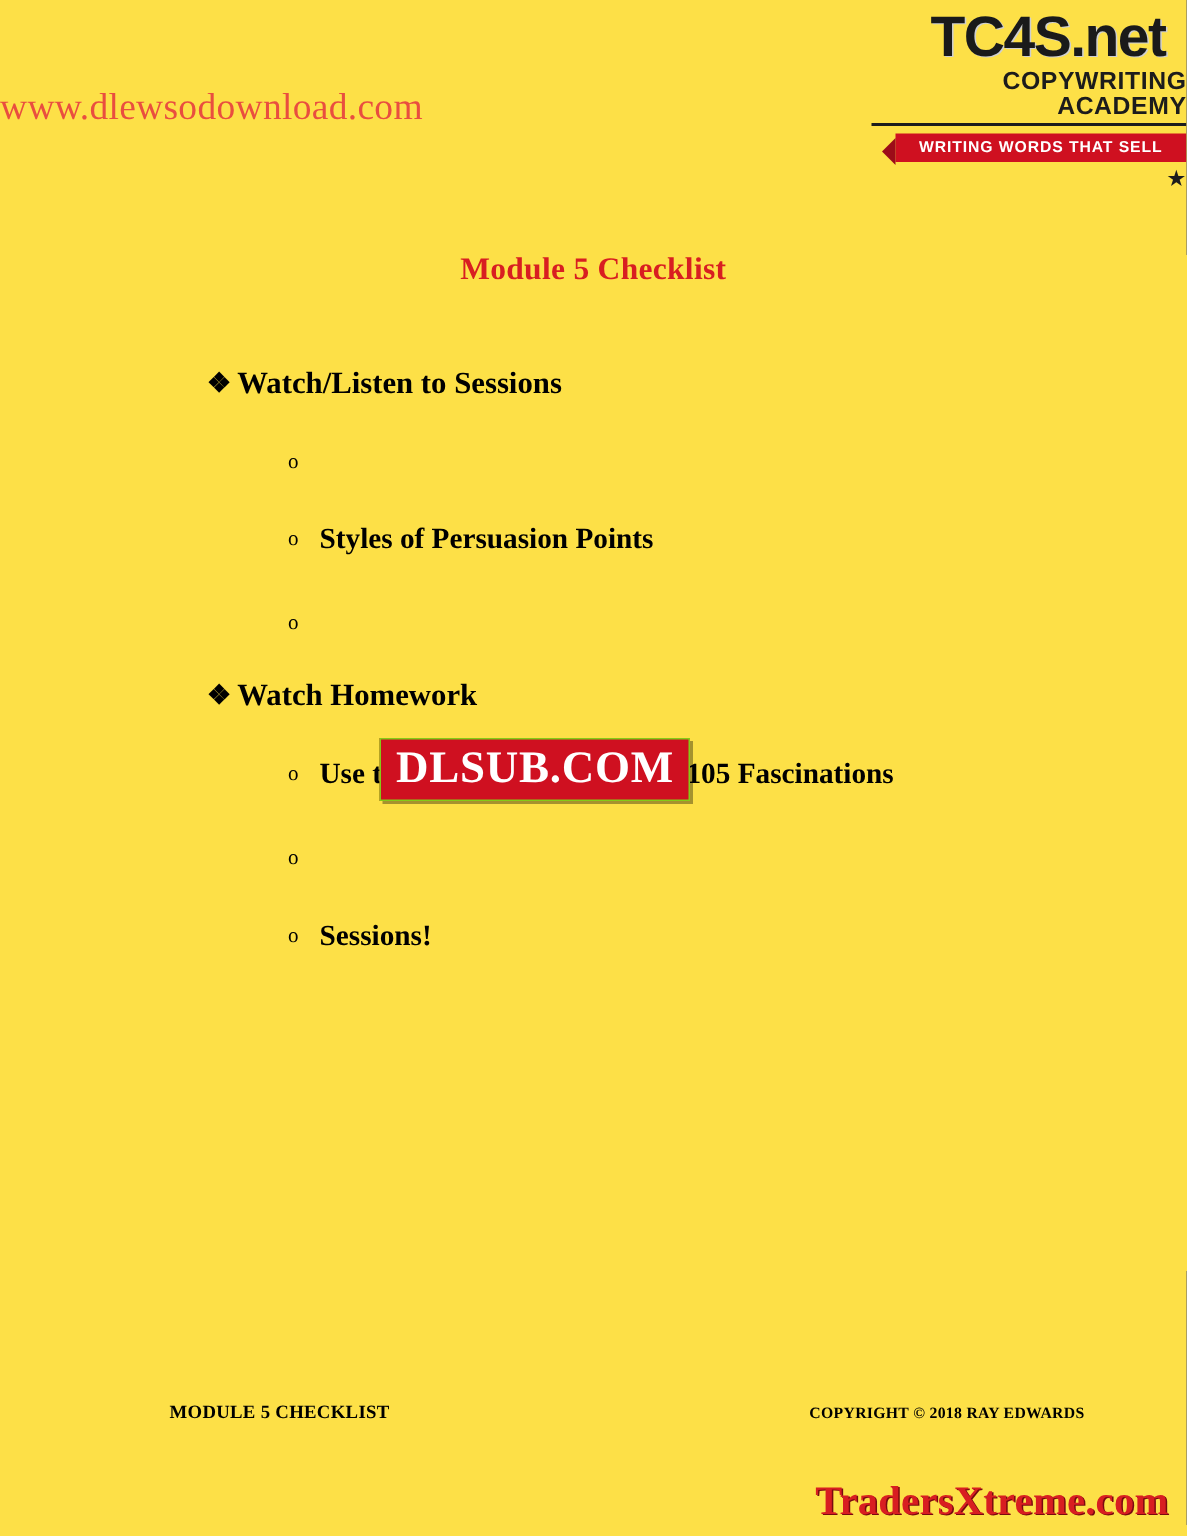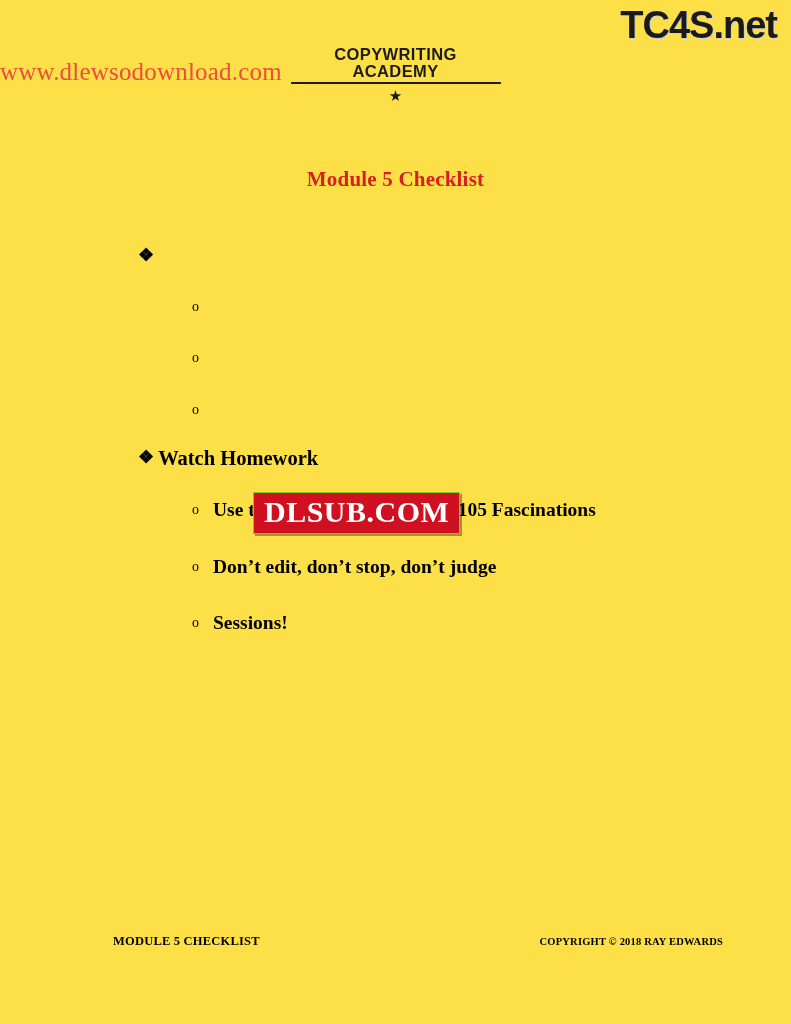--- a/index.html
+++ b/index.html
@@ -29,21 +29,21 @@
     color: #1a1a1a;
     text-shadow: 1px 1px 0 #cfcfcf;
   }
 
   
   .logo-wrap {
     position: absolute;
     top: 46px;
     left: 0;
     width: 791px;
-    text-align: center;
+    text-align: right;
   }
   .logo-inner {
     display: inline-block;
     position: relative;
     width: 210px;
   }
   .logo-title {
     font-family: "Liberation Sans", sans-serif;
     font-weight: bold;
     font-size: 16.5px;
@@ -204,69 +204,72 @@
 <body>
 
 <div class="page">
 
   <div class="tc4s">TC4S.net</div>
 
   <div class="logo-wrap">
     <div class="logo-inner">
       <div class="logo-title">COPYWRITING ACADEMY</div>
       <div class="logo-rule"></div>
+      <div class="logo-ribbon">WRITING WORDS THAT SELL</div>
       <div class="logo-star">★</div>
     </div>
   </div>
 
   <div class="url-watermark">www.dlewsodownload.com</div>
 
   <div class="doc-title">Module 5 Checklist</div>
 
   <div class="checklist">
 
     <div class="section">
       <span class="bullet">❖</span>
-    </div>
-
-    <div class="sub">
-      <span class="obullet">o</span>
-    </div>
-
-    <div class="sub">
-      <span class="obullet">o</span>
+      <span>Watch/Listen to Sessions</span>
+    </div>
+
+    <div class="sub">
+      <span class="obullet">o</span>
+    </div>
+
+    <div class="sub">
+      <span class="obullet">o</span>
+      <span class="sub-text">Styles of Persuasion Points</span>
     </div>
 
     <div class="sub">
       <span class="obullet">o</span>
     </div>
 
     <div class="section">
       <span class="bullet">❖</span>
       <span>Watch Homework</span>
     </div>
 
     <div class="sub">
       <span class="obullet">o</span>
       <span class="sub-text">Use the Templates and Write 105 Fascinations</span>
     </div>
 
     <div class="sub">
       <span class="obullet">o</span>
-      <span class="sub-text">Don’t edit, don’t stop, don’t judge</span>
     </div>
 
     <div class="sub">
       <span class="obullet">o</span>
       <span class="sub-text">Sessions!</span>
     </div>
 
   </div>
 
   <div class="dlsub">DLSUB.COM</div>
 
   <div class="footer-left">MODULE 5 CHECKLIST</div>
   <div class="footer-right">
     <span class="small">COPYRIGHT </span><span class="small">©</span><span class="small"> 2018 RAY EDWARDS</span>
   </div>
 
+  <div class="tx-watermark">TradersXtreme.com</div>
 
 </div>
 
 </body></html>

